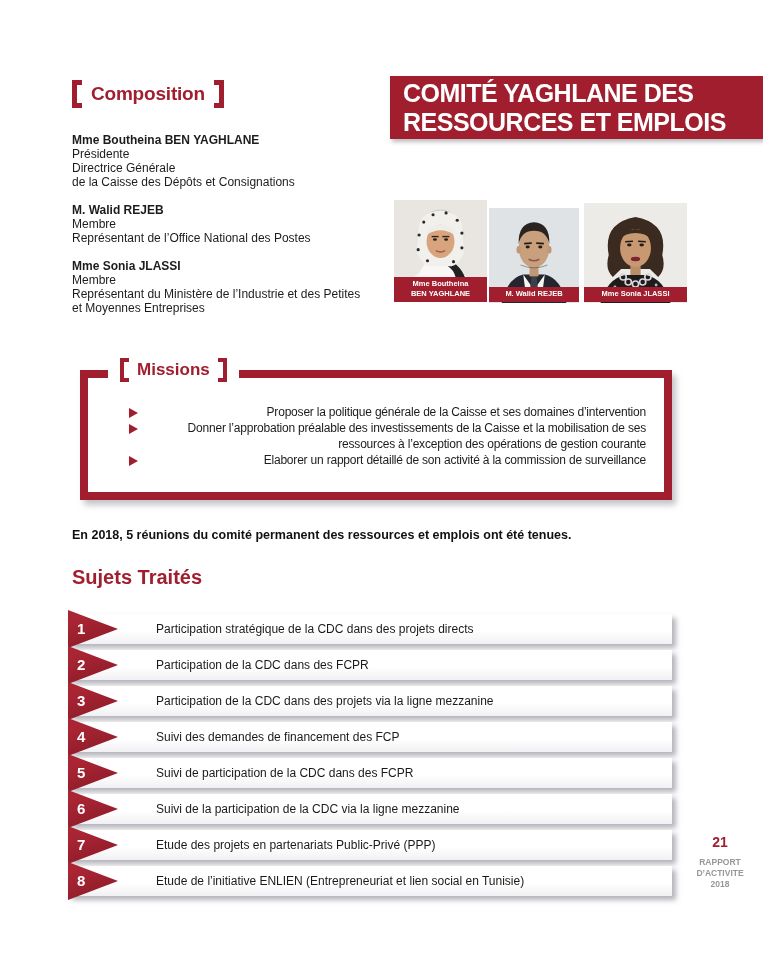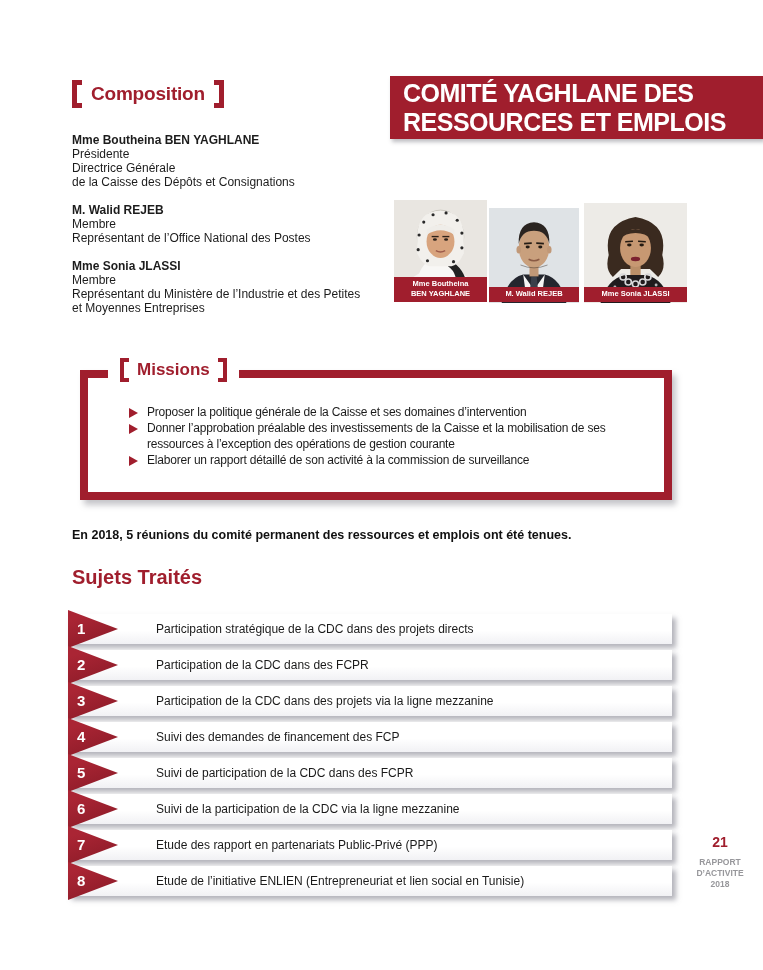--- a/index.html
+++ b/index.html
@@ -42,21 +42,21 @@
   
   .missions { position:absolute; left:80px; top:370px; width:592px; height:130px;
               border:8px solid var(--red); background:#fff;
               box-shadow:4px 5px 6px rgba(110,110,120,0.4); }
   .missions-label { position:absolute; left:20px; top:-26px; background:#fff; height:36px;
                     display:flex; align-items:center; gap:8px; padding:0 12px; }
   .missions-label .bracket { width:9px; height:24px; }
   .missions-label .bracket.left  { border-width:4px 0 4px 4px; }
   .missions-label .bracket.right { border-width:4px 4px 4px 0; }
   .missions-label .txt { color:var(--red); font-weight:bold; font-size:17px; }
-  .missions ul { list-style:none; margin:26px 18px 0 59px; }
+  .missions ul { list-style:none; margin:26px 18px 0 59px;text-align:right; }
   .missions li { position:relative; font-size:12px; line-height:16px; letter-spacing:-0.2px; }
   .tri { position:absolute; left:-18px; top:4px; width:0; height:0;
          border-left:9px solid var(--red); border-top:5px solid transparent; border-bottom:5px solid transparent; }
 
   
   .summary { position:absolute; left:72px; top:528px; font-size:12.5px; font-weight:bold; color:#111; }
   .sujets  { position:absolute; left:72px; top:566px; font-size:20px; font-weight:bold; color:var(--red); }
 
   
   .topics { position:absolute; left:68px; top:614px; width:604px; }
@@ -273,21 +273,21 @@
       <div class="topic-arrow">
         <span class="topic-num">6</span>
       </div>
       <span class="topic-text">Suivi de la participation de la CDC via la ligne mezzanine</span>
     </div>
     <div class="topic-row">
       <div class="topic-bar"></div>
       <div class="topic-arrow">
         <span class="topic-num">7</span>
       </div>
-      <span class="topic-text">Etude des rapport en partenariats Public-Privé (PPP)</span>
+      <span class="topic-text">Etude des projets en partenariats Public-Privé (PPP)</span>
     </div>
     <div class="topic-row">
       <div class="topic-bar"></div>
       <div class="topic-arrow">
         <span class="topic-num">8</span>
       </div>
       <span class="topic-text">Etude de l’initiative ENLIEN (Entrepreneuriat et lien social en Tunisie)</span>
     </div>
   </div>
 

